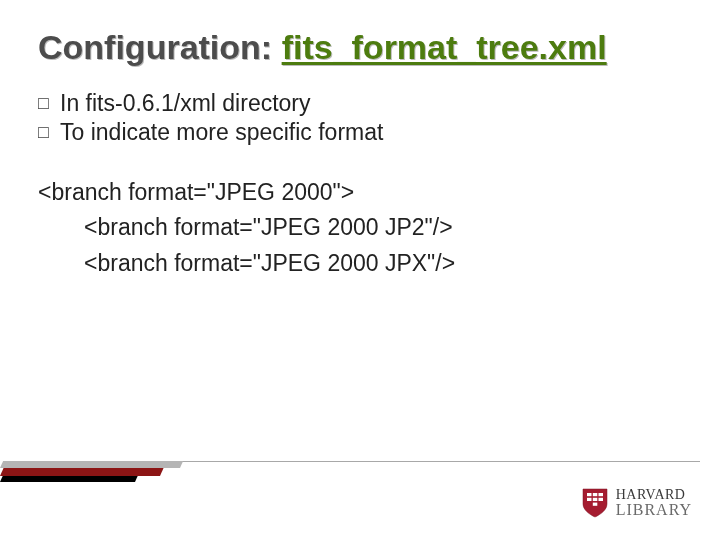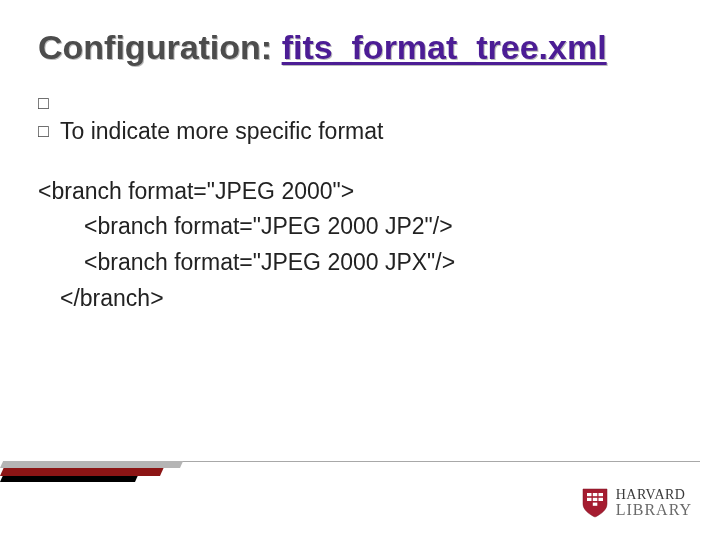--- a/index.html
+++ b/index.html
@@ -21,21 +21,21 @@
   }
   .title {
     font-family: "Trebuchet MS", Verdana, sans-serif;
     font-weight: 700;
     font-size: 34px;
     color: #4c4c4c;
     text-shadow: 1px 1px 0 #bbb;
     margin-bottom: 22px;
   }
   .title .link {
-    color: #4c1d95;
+    color: #4d7c0f;
     text-decoration: underline;
     text-underline-offset: 3px;
   }
   .bullets {
     font-size: 23px;
     color: #222;
     line-height: 1.25;
     margin-bottom: 28px;
   }
   .bullet {
@@ -102,32 +102,32 @@
 
 <div class="slide">
 
   <div class="title">
     <span>Configuration: </span><span class="link">fits_format_tree.xml</span>
   </div>
 
   <div class="bullets">
     <div class="bullet">
       <span class="box">□</span>
+      <span><span>In</span><span> fits-0.6.1/xml directory</span></span>
     </div>
     <div class="bullet">
       <span class="box">□</span>
       <span><span>To</span><span> indicate more specific format</span></span>
     </div>
   </div>
 
   <div class="code">
     <span>&lt;branch format="JPEG 2000"&gt;</span>
     <span class="indent1">&lt;branch format="JPEG 2000 JP2"/&gt;</span>
     <span class="indent1">&lt;branch format="JPEG 2000 JPX"/&gt;</span>
-    <span class="indent0b">&lt;/branch&gt;</span>
   </div>
 
   <div class="rule"></div>
 
   <div class="stripes">
     <div class="s1"></div>
     <div class="s2"></div>
     <div class="s3"></div>
   </div>
 

